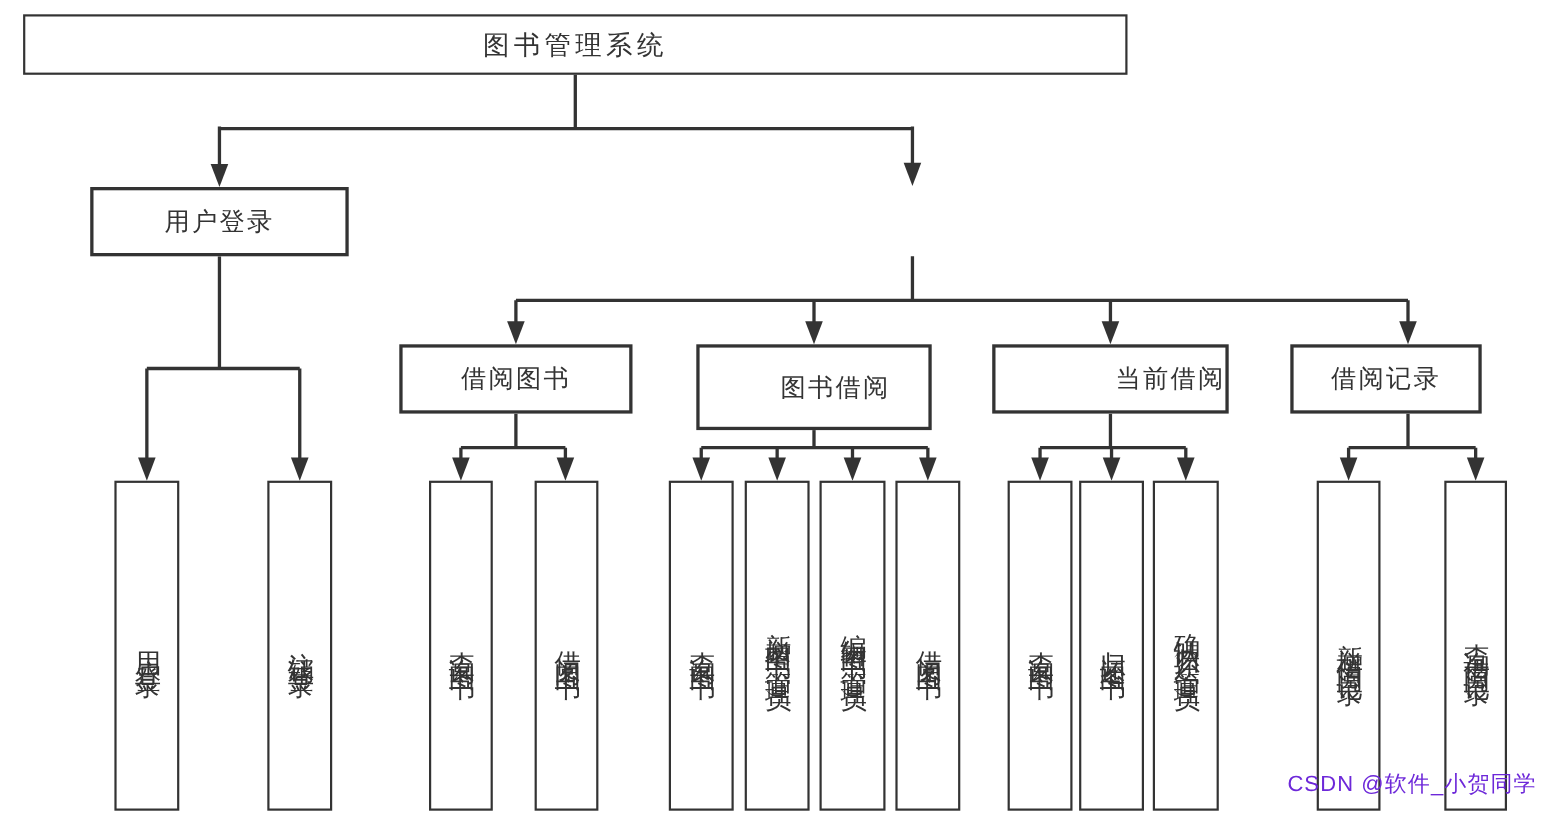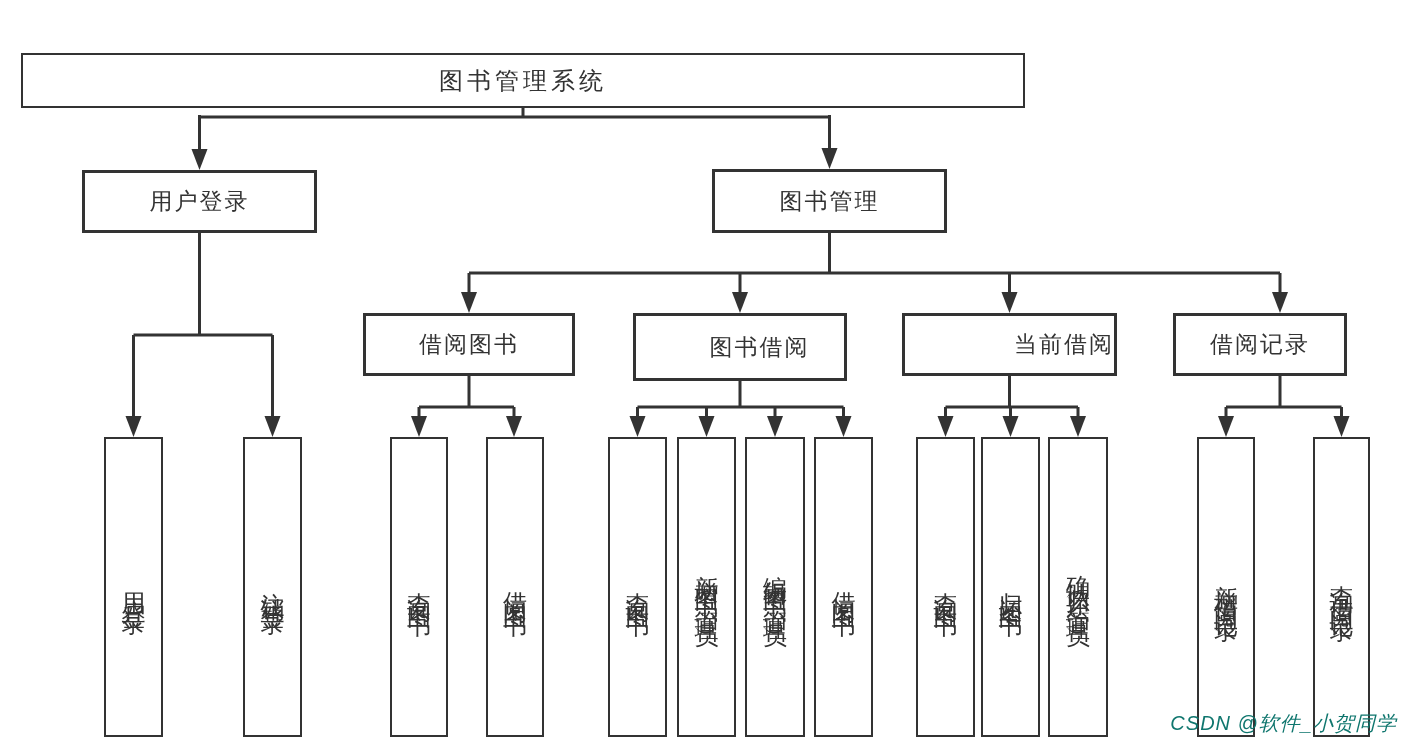--- a/index.html
+++ b/index.html
@@ -15,22 +15,22 @@
   }
   .node.root{border-width:2px;font-size:24px;letter-spacing:4px;}
   .leaf{
     position:absolute;box-sizing:border-box;border:2px solid #333333;background:#ffffff;
     top:437px;height:300px;
     writing-mode:vertical-rl;text-orientation:mixed;
     display:flex;align-items:center;justify-content:center;
     font-size:24px;letter-spacing:7px;line-height:1;padding:4px 0;
   }
   .watermark{
-    position:absolute;right:8px;bottom:10px;
-    font-size:20px;color:#0f766e;letter-spacing:1px;white-space:nowrap;font-style:italic;
+    position:absolute;right:8px;bottom:21px;
+    font-size:20px;color:#6d28d9;letter-spacing:1px;white-space:nowrap;
   }
 </style>
 </head>
 <body>
 
 <div class="canvas">
 
   <svg class="connectors" width="1405" height="747" viewBox="0 0 1405 747">
     <g stroke="#333333" stroke-width="3" fill="#333333">
       <path fill="none" d="M523 66 V117 M199.5 117 H829.5 M199.5 115 V153 M829.5 115 V152"></path>
@@ -67,35 +67,32 @@
       <polygon points="1002.5,416 1018.5,416 1010.5,437" stroke="none"></polygon>
       <polygon points="1070,416 1086,416 1078,437" stroke="none"></polygon>
     </g>
     <g stroke="#333333" stroke-width="3" fill="#333333">
       <path fill="none" d="M1280 376 V407 M1226 407 H1341.5 M1226 407 V420 M1341.5 407 V420"></path>
       <polygon points="1218,416 1234,416 1226,437" stroke="none"></polygon>
       <polygon points="1333.5,416 1349.5,416 1341.5,437" stroke="none"></polygon>
     </g>
   </svg>
 
-  <div class="node root" style="left:21px;top:13px;width:1004px;height:55px;margin-top:40px;">
+  <div class="node root" style="left:21px;top:13px;width:1004px;height:55px;">
     <span>图书管理系统</span>
   </div>
 
   <div class="node" style="left:82px;top:170px;width:235px;height:63px;">
     <span>用户登录</span>
   </div>
-  <div class="node" style="left:712px;top:169px;width:235px;height:64px;">
-    <span>图书管理</span>
-  </div>
 
   <div class="node" style="left:363px;top:313px;width:212px;height:63px;">
     <span>借阅图书</span>
   </div>
-  <div class="node" style="left:633px;top:313px;width:214px;height:68px;padding-left:39px;">
+  <div class="node" style="left:633px;top:313px;width:214px;height:78px;padding-left:39px;">
     <span>图书借阅</span>
   </div>
   <div class="node" style="left:902px;top:313px;width:215px;height:63px;justify-content:flex-end;">
     <span>当前借阅</span>
   </div>
   <div class="node" style="left:1173px;top:313px;width:174px;height:63px;">
     <span>借阅记录</span>
   </div>
 
   <div class="leaf" style="left:104px;width:59px;">

